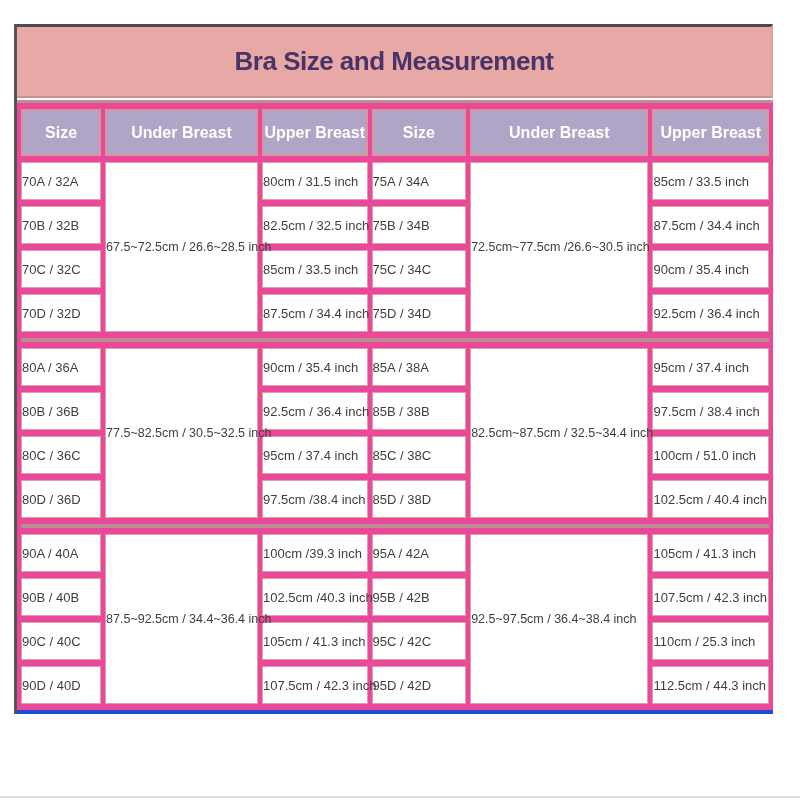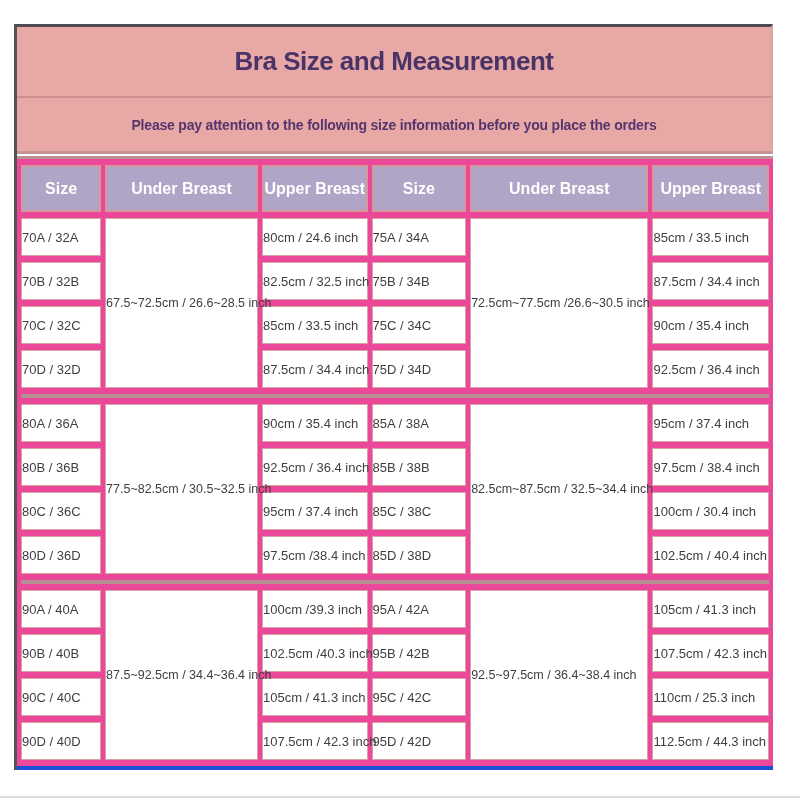--- a/index.html
+++ b/index.html
@@ -82,23 +82,20 @@
     width:800px; height:2px;
     background:#dddcdc;
   }
 </style>
 </head>
 <body>
 
 <div class="sheet">
   <div class="banner title-banner">
     <h1>Bra Size and Measurement</h1>
-  </div>
-  <div class="banner subtitle-banner">
-    <p>Please pay attention to the following size information before you place the orders</p>
   </div>
   <table id="size-table">
     <colgroup>
       <col style="width:11%">
       <col style="width:21%">
       <col style="width:14.5%">
       <col style="width:13%">
       <col style="width:24.5%">
       <col style="width:16%">
     </colgroup>
@@ -109,21 +106,21 @@
           <th>Upper Breast</th>
           <th>Size</th>
           <th>Under Breast</th>
           <th>Upper Breast</th>
         </tr>
     </thead>
   <tbody>
         <tr>
           <td>70A / 32A</td>
           <td rowspan="4" class="under">67.5~72.5cm / 26.6~28.5 inch</td>
-          <td>80cm / 24.6 inch</td>
+          <td>80cm / 31.5 inch</td>
           <td>75A / 34A</td>
           <td rowspan="4" class="under">72.5cm~77.5cm /26.6~30.5 inch</td>
           <td>85cm / 33.5 inch</td>
         </tr>
         <tr>
           <td>70B / 32B</td>
           <td>82.5cm / 32.5 inch</td>
           <td>75B / 34B</td>
           <td>87.5cm / 34.4 inch</td>
         </tr>
@@ -157,21 +154,21 @@
         <tr>
           <td>80B / 36B</td>
           <td>92.5cm / 36.4 inch</td>
           <td>85B / 38B</td>
           <td>97.5cm / 38.4 inch</td>
         </tr>
         <tr>
           <td>80C / 36C</td>
           <td>95cm / 37.4 inch</td>
           <td>85C / 38C</td>
-          <td>100cm / 30.4 inch</td>
+          <td>100cm / 51.0 inch</td>
         </tr>
         <tr>
           <td>80D / 36D</td>
           <td>97.5cm /38.4 inch</td>
           <td>85D / 38D</td>
           <td>102.5cm / 40.4 inch</td>
         </tr>
       </tbody>
       <tbody>
         <tr>

